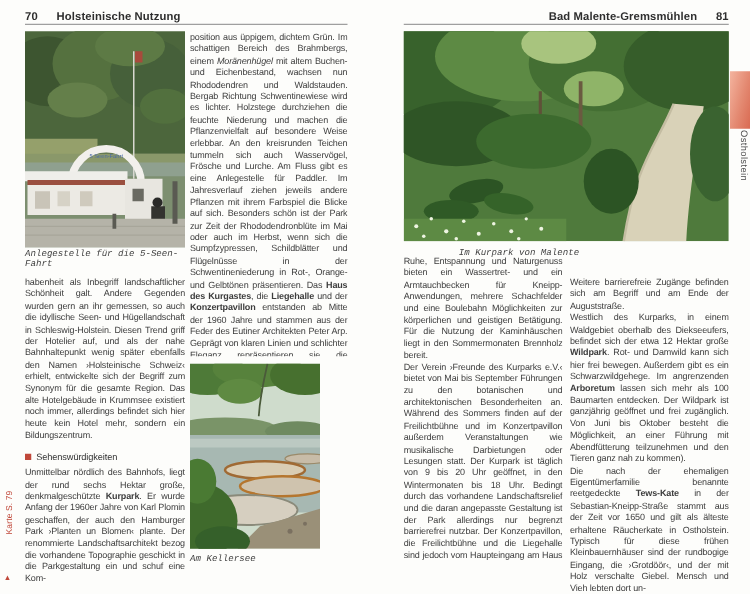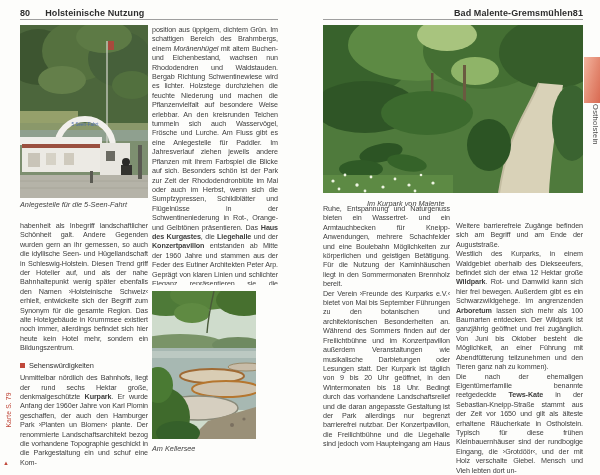--- a/index.html
+++ b/index.html
@@ -16,21 +16,21 @@
   .hdr{font-size:9px;font-weight:bold;color:#2e2e2e;letter-spacing:0.1px;}
   .hdr-row{display:flex;align-items:baseline;}
   .rule{height:1px;background:#9f9f9f;}
   
   .bodytext{
     font-size:7.2px;line-height:9.4px;letter-spacing:-0.1px;
     text-align:justify;color:#3d3d3d;overflow:hidden;
   }
   .bodytext p{margin:0;}
   .caption{
-    font-family:Liberation Sans, sans-serif;
+    font-family:Liberation Mono, monospace;
     font-style:italic;font-size:7.3px;color:#3f3f3f;letter-spacing:0;
   }
   .sight-heading{
     display:flex;align-items:center;gap:4px;
     font-size:7.4px;font-weight:normal;color:#333;
     margin:8px 0 3px 0;
   }
   .sq{width:5px;height:5px;background:#c0483a;flex:0 0 auto;}
   
   .tabblock{
@@ -55,21 +55,21 @@
     font-size:6px;color:#c0483a;
   }
   svg{display:block;}
 </style>
 </head>
 <body>
 
 <div class="abs" style="left:0;top:0;width:300px;height:475px;">
 
   <div class="abs hdr hdr-row" style="left:20px;top:8px;width:258px;gap:15px;">
-    <span>80</span>
+    <span>70</span>
     <span>Holsteinische Nutzung</span>
   </div>
   <div class="abs rule" style="left:20px;top:19px;width:258px;"></div>
 
   <div class="abs mapnote" style="left:2px;top:370px;">
     <span class="rot">Karte S. 79</span>
     <span class="tri">▲</span>
   </div>
 
   <div class="abs" style="left:20px;top:25px;width:128px;height:173px;">
@@ -144,21 +144,21 @@
       <ellipse cx="6" cy="94" rx="15" ry="18" fill="#4a7a33"></ellipse>
       <ellipse cx="26" cy="142" rx="22" ry="12" fill="#35602a"></ellipse>
     </svg>
   </div>
   <div class="abs caption" style="left:152px;top:444px;width:110px;">Am Kellersee</div>
 
 </div>
 
 <div class="abs" style="left:300px;top:0;width:300px;height:475px;">
 
-  <div class="abs hdr hdr-row" style="left:23px;top:8px;width:260px;justify-content:flex-end;">
+  <div class="abs hdr hdr-row" style="left:23px;top:8px;width:260px;justify-content:flex-end;gap:15px;">
     <span>Bad Malente-Gremsmühlen</span>
     <span>81</span>
   </div>
   <div class="abs rule" style="left:23px;top:19px;width:260px;"></div>
 
   <div class="abs" style="left:23px;top:25px;width:260px;height:168px;">
     <svg width="260" height="168" viewBox="0 0 260 168">
       <rect x="0" y="0" width="260" height="168" fill="#4f7a3c"></rect>
       <ellipse cx="30" cy="30" rx="60" ry="42" fill="#38622c"></ellipse>
       <ellipse cx="95" cy="20" rx="70" ry="36" fill="#5d8a44"></ellipse>

